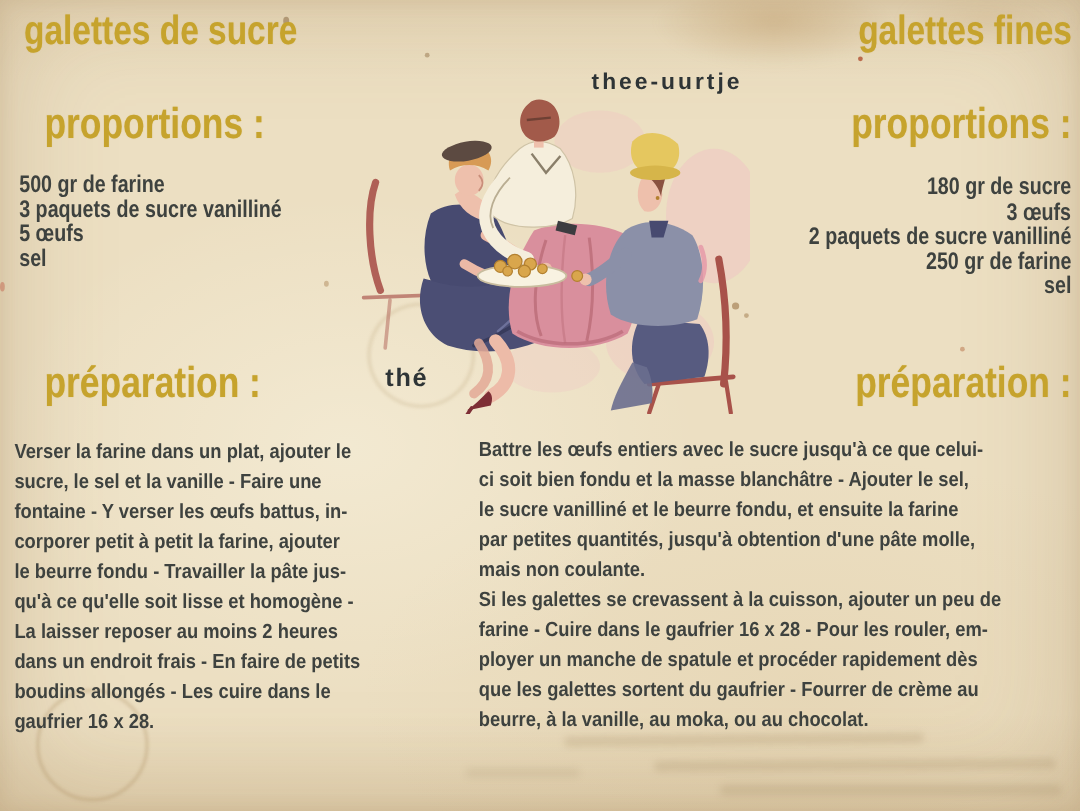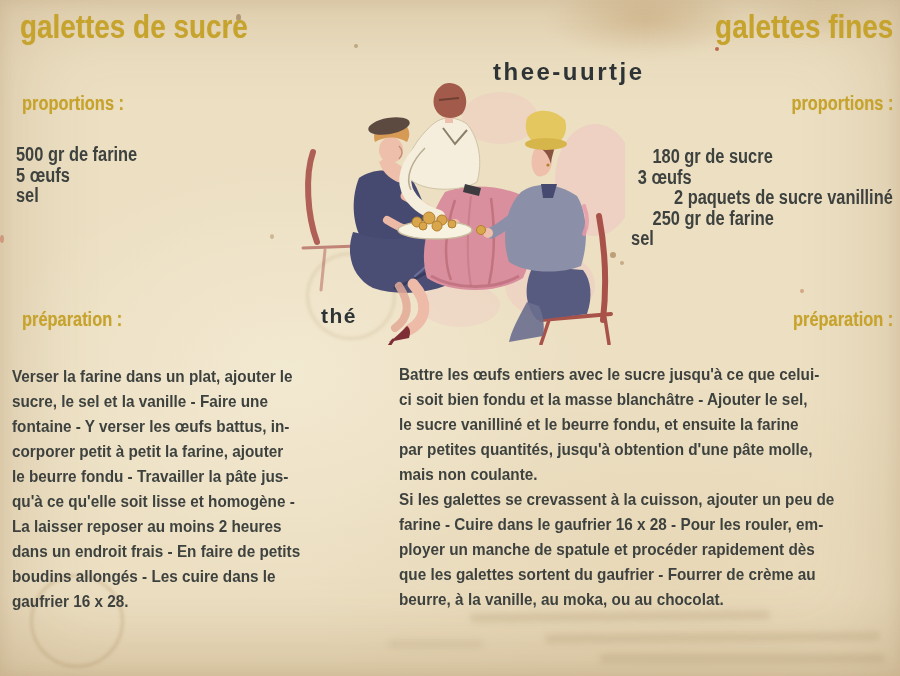--- a/index.html
+++ b/index.html
@@ -21,23 +21,23 @@
     box-shadow: inset 0 0 95px rgba(140,105,60,.26), inset 0 0 16px rgba(140,105,60,.14);
     overflow:hidden;
     font-family:"Liberation Sans", sans-serif;
     color:var(--ink);
   }
   .txt{position:absolute;font-weight:700;white-space:nowrap;}
   .cond{display:inline-block;transform:scaleX(.82);transform-origin:left top;}
   .cond-r{display:inline-block;transform:scaleX(.82);transform-origin:right top;}
   .title{font-size:34px;line-height:38px;color:var(--accent);letter-spacing:0;
          text-shadow:0 0 1px rgba(198,163,45,.4);}
-  .subhead{font-size:20px;line-height:32px;color:var(--accent);
-           text-shadow:0 0 1px rgba(198,163,45,.4);}
-  .right-anchor{right:7px;text-align:left;}
+  .subhead{font-size:36px;line-height:32px;color:var(--accent);
+           text-shadow:0 0 1px rgba(198,163,45,.4);margin-left:15px;}
+  .right-anchor{right:7px;text-align:right;}
   .ing-list{position:absolute;font-weight:700;font-size:20px;line-height:20.5px;color:var(--ink);}
   .ing-list .ing{white-space:nowrap;}
   .caption{position:absolute;font-weight:700;color:var(--caption);}
   .para{
     position:absolute;font-weight:700;font-size:17px;line-height:25px;
     color:var(--ink);white-space:pre-line;
     transform:scaleX(.9);transform-origin:left top;
   }
   
   .blemish{position:absolute;pointer-events:none;}
@@ -76,32 +76,33 @@
   <div class="blemish ghost" style="left:388px;top:640px;width:95px;height:8px;background:rgba(150,125,85,.13);"></div>
 
   <div class="txt title" style="left:20px;top:7px;"><span class="cond">galettes de sucre</span></div>
   <div class="txt title right-anchor" style="top:7px;"><span class="cond-r">galettes fines</span></div>
 
   <div class="txt subhead" style="left:22px;top:87px;"><span class="cond">proportions :</span></div>
   <div class="txt subhead right-anchor" style="top:87px;"><span class="cond-r">proportions :</span></div>
 
   <div class="ing-list" style="left:16px;top:144px;">
     <div class="ing"><span class="cond">500 gr de farine</span></div>
+    <div class="ing"><span class="cond">3 paquets de sucre vanilliné</span></div>
     <div class="ing"><span class="cond">5 œufs</span></div>
     <div class="ing"><span class="cond">sel</span></div>
   </div>
   <div class="ing-list right-anchor" style="top:146px;">
     <div class="ing"><span class="cond-r">180 gr de sucre</span></div>
     <div class="ing"><span class="cond-r">3 œufs</span></div>
     <div class="ing"><span class="cond-r">2 paquets de sucre vanilliné</span></div>
     <div class="ing"><span class="cond-r">250 gr de farine</span></div>
     <div class="ing"><span class="cond-r">sel</span></div>
   </div>
 
-  <div class="caption" style="left:493px;top:58px;font-size:24px;letter-spacing:2.5px;">thee-uurtje</div>
+  <div class="caption" style="left:493px;top:58px;font-size:19px;letter-spacing:2.5px;">thee-uurtje</div>
   <div class="caption" style="left:321px;top:304px;font-size:21px;letter-spacing:1.5px;">thé</div>
 
   <svg style="position:absolute;left:295px;top:80px;" width="330" height="265" viewBox="0 0 330 265">
     <g fill="#f0c4c4">
       <ellipse cx="300" cy="100" rx="40" ry="56" opacity="0.5"></ellipse>
       <ellipse cx="205" cy="38" rx="38" ry="26" opacity="0.35"></ellipse>
       <ellipse cx="255" cy="205" rx="45" ry="34" opacity="0.4"></ellipse>
       <ellipse cx="165" cy="225" rx="40" ry="22" opacity="0.3"></ellipse>
     </g>
     <g stroke="#a8524a" fill="none" stroke-linecap="round">

